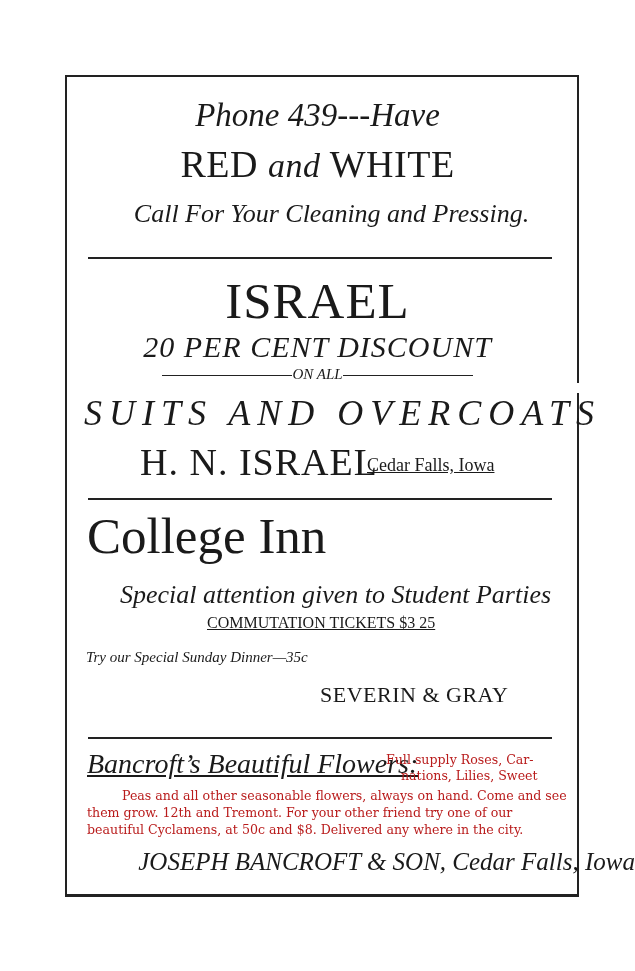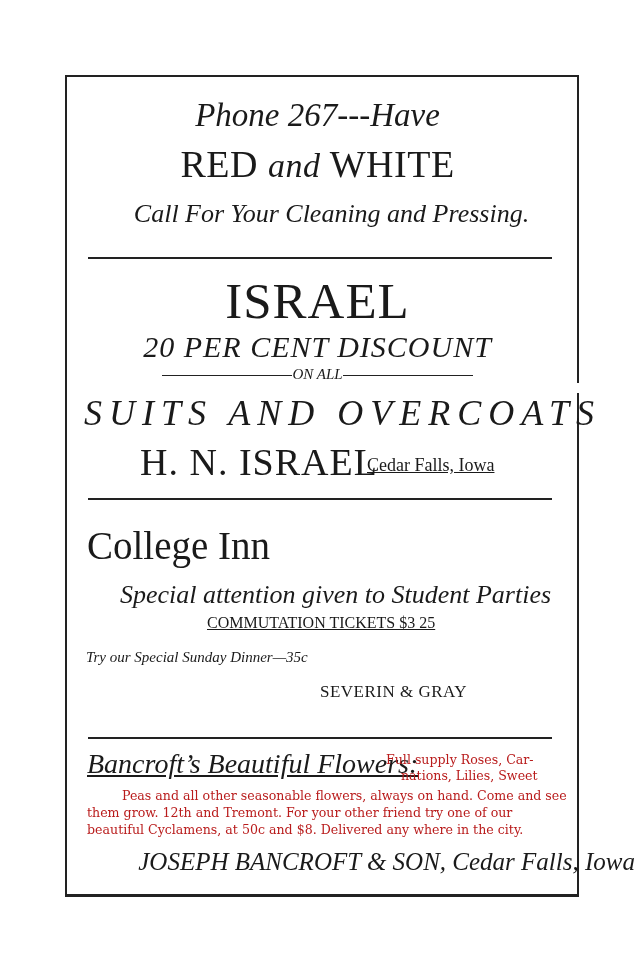--- a/index.html
+++ b/index.html
@@ -16,42 +16,42 @@
     .callfor { top: 199px; font-size: 26px; font-style: italic; padding-left: 14px; }
 
     .israel-big { top: 272px; font-size: 51px; letter-spacing: 1px; }
     .discount { top: 330px; font-size: 30px; font-style: italic; letter-spacing: 1px; }
     .onall-wrap { top: 366px; font-size: 15px; font-style: italic; }
     .onall-line { display: inline-block; width: 130px; height: 1px; background: #222; vertical-align: middle; }
     .suits { left: 84px; top: 392px; font-size: 36px; font-style: italic; letter-spacing: 7px; }
     .hn { left: 140px; top: 440px; font-size: 38px; letter-spacing: 1px; }
     .cedar1 { left: 367px; top: 455px; font-size: 18px; text-decoration: underline; }
 
-    .college { left: 87px; top: 523px; font-size: 39px; }
+    .college { left: 87px; top: 507px; font-size: 51px; }
     .special { left: 120px; top: 580px; font-size: 26px; font-style: italic; }
     .commut { left: 207px; top: 614px; font-size: 16px; text-decoration: underline; }
     .sunday { left: 86px; top: 649px; font-size: 15px; font-style: italic; }
-    .severin { left: 320px; top: 682px; font-size: 17px; letter-spacing: 0.5px; }
+    .severin { left: 320px; top: 682px; font-size: 22px; letter-spacing: 0.5px; }
 
     .bancroft-title { left: 87px; top: 748px; font-size: 28px; font-style: italic; text-decoration: underline; }
     .mono { font-family: "DejaVu Serif", serif; font-size: 12.6px; color: #b91c1c; }
     .fl1 { left: 386px; top: 752px; }
     .fl2 { left: 401px; top: 768px; }
     .fl3 { left: 87px; top: 788px; margin-left: 35px; }
     .fl4 { left: 87px; top: 805px; }
     .fl5 { left: 87px; top: 822px; }
     .joseph { top: 848px; font-size: 25px; font-style: italic; text-align: right; }
   </style>
 </head>
 <body>
 
 <div class="frame"></div>
 <div class="gap"></div>
 
-<div class="abs center phone">Phone 267---Have</div>
+<div class="abs center phone">Phone 439---Have</div>
 <div class="abs center redwhite">
   <span>RED</span>
   <i>and</i>
   <span>WHITE</span>
 </div>
 <div class="abs center callfor">Call For Your Cleaning and Pressing.</div>
 <div class="rule" style="top:257px"></div>
 
 <div class="abs center israel-big">ISRAEL</div>
 <div class="abs center discount">20 PER CENT DISCOUNT</div>

